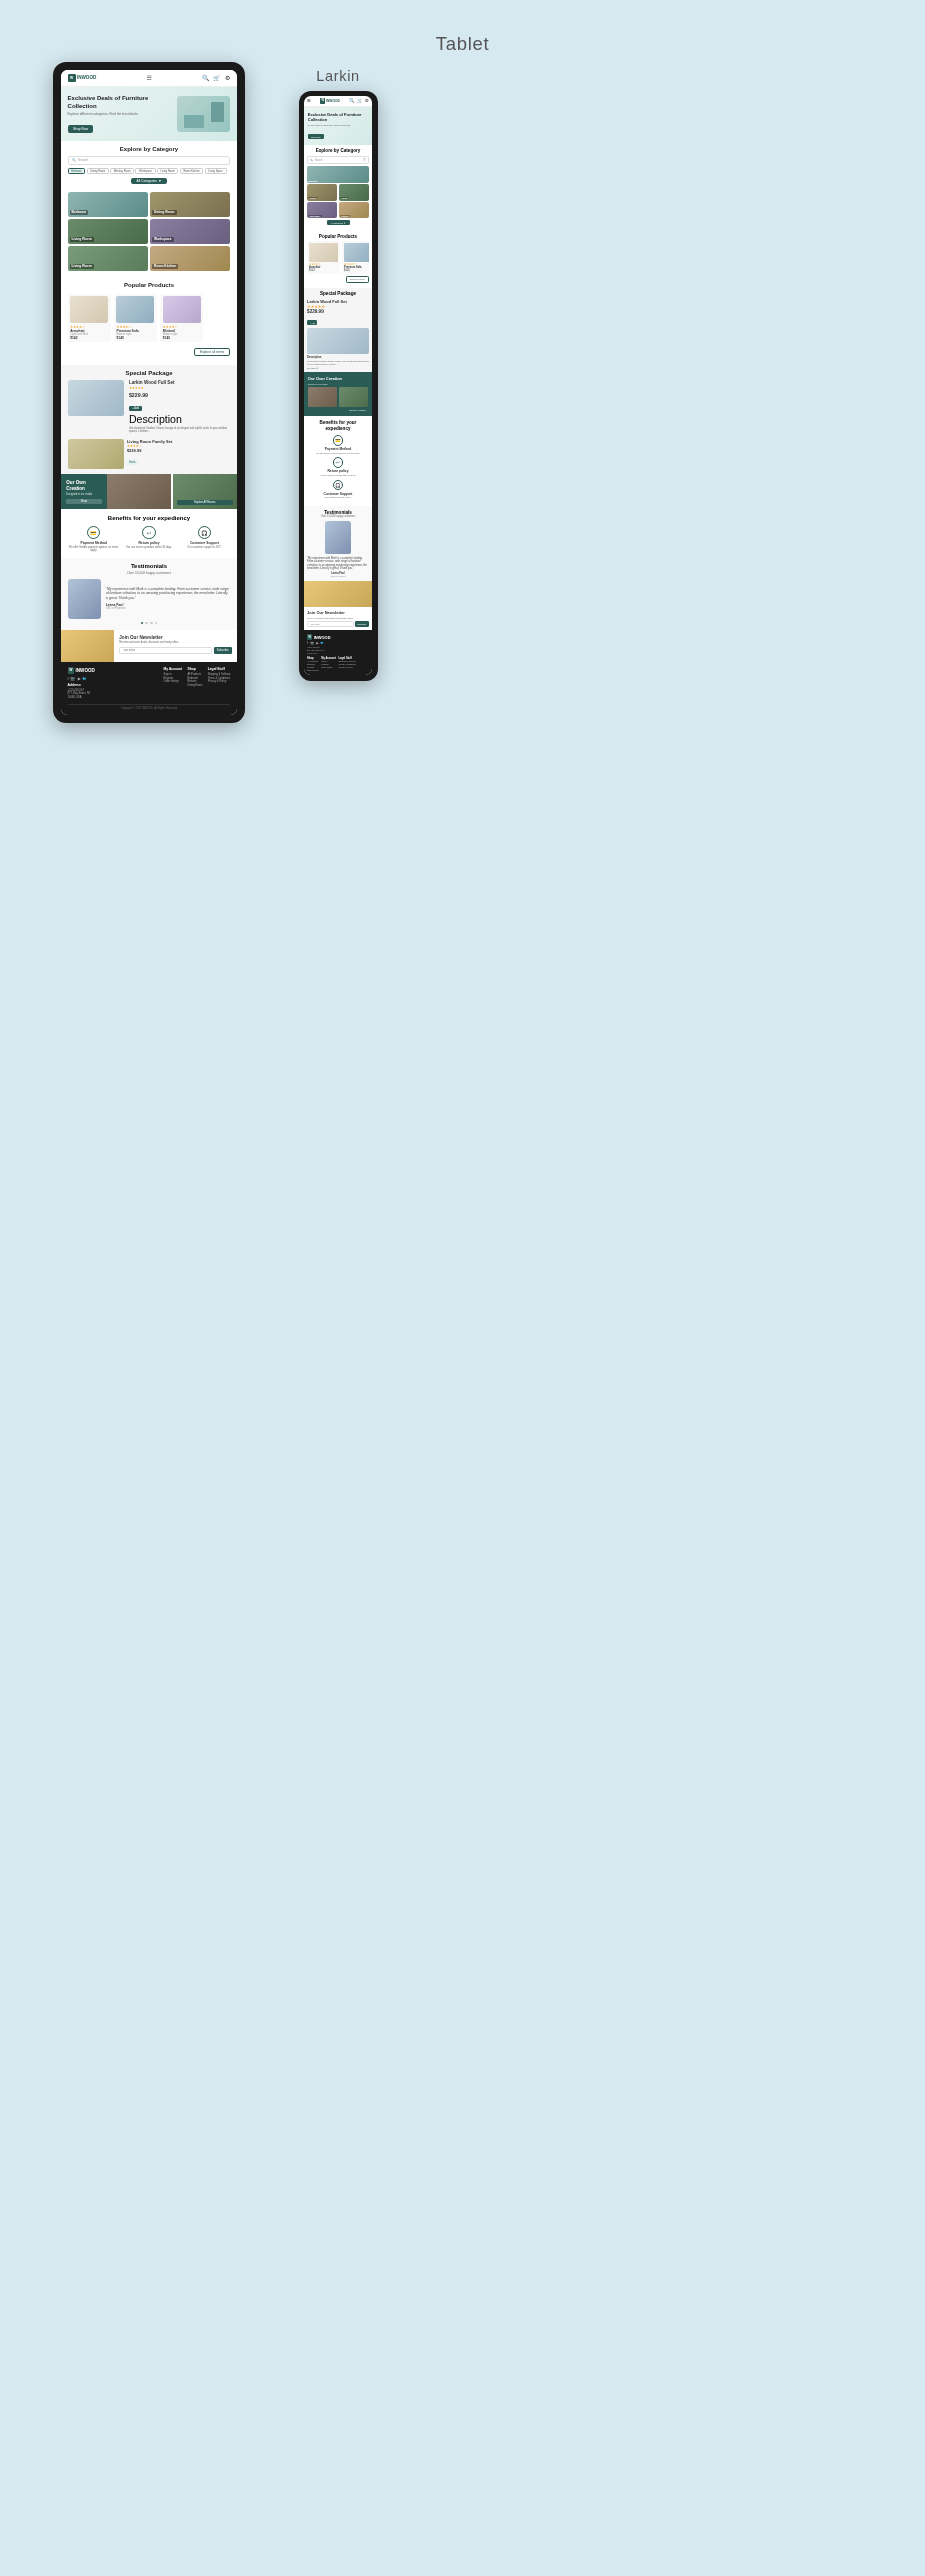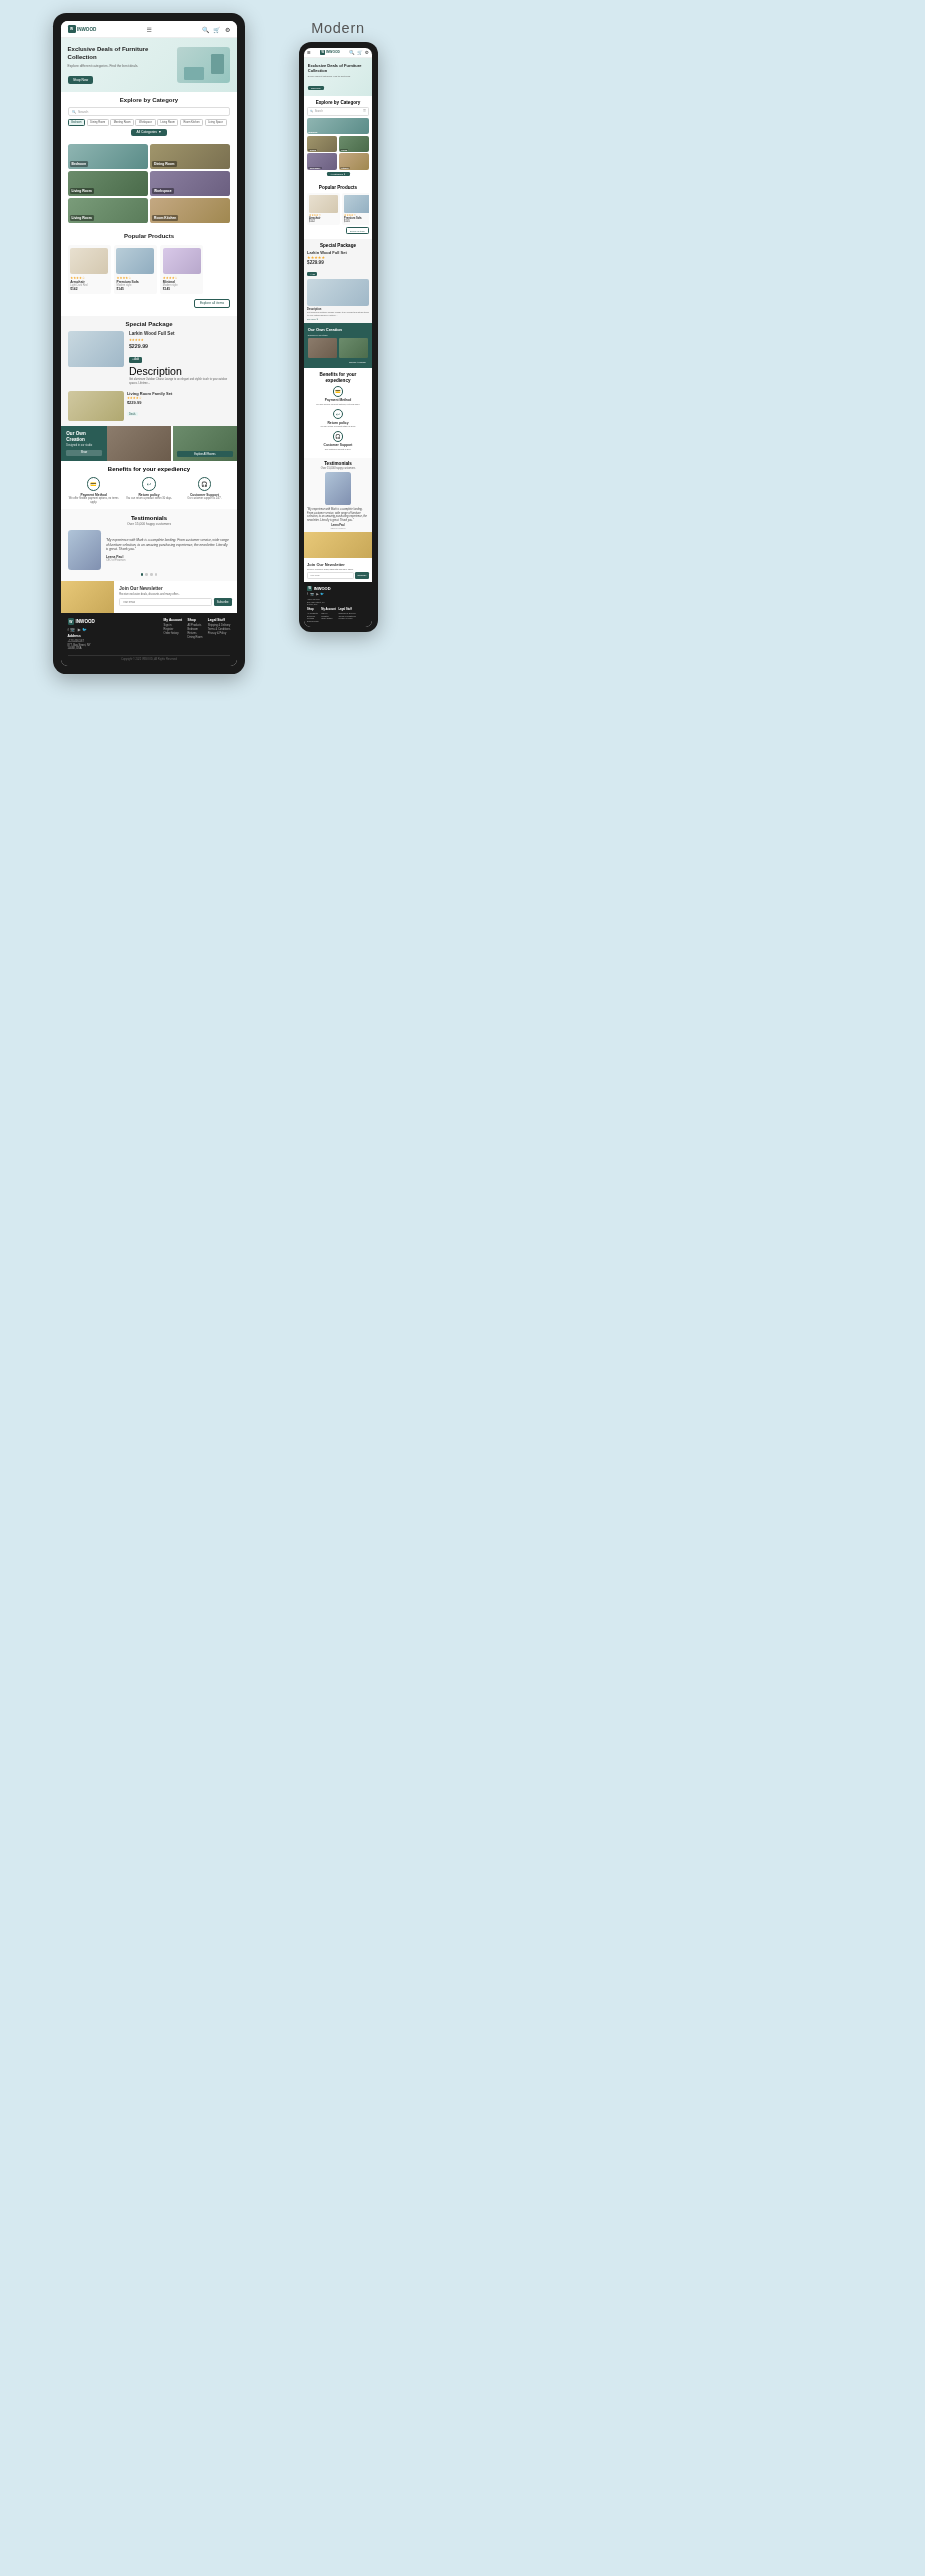--- a/index.html
+++ b/index.html
@@ -817,20 +817,21 @@
       border-radius: 1.3px;
       font-size: 2px;
       cursor: pointer;
     }
   </style>
 </head>
 <body>
 
 <div style="padding: 13.2px 0;">
 
+  <div class="page-title">Tablet</div>
 
   <div class="main-layout">
 
     <div class="tablet-device">
       <div class="tablet-screen">
 
         <div class="t-header">
           <div class="t-logo">
             <div class="t-logo-icon">
                 <span>W</span>
@@ -1060,21 +1061,21 @@
               <a href="#">Privacy &amp; Policy</a>
             </div>
           </div>
           <div class="t-footer-bottom">Copyright © 2022 INWOOD, All Rights Reserved</div>
         </div>
 
       </div>
     </div>
 
     <div class="mobile-column">
-      <div class="mobile-title">Modern</div>
+      <div class="mobile-title">Larkin</div>
       <div class="mobile-device">
         <div class="mobile-screen">
 
           <div class="m-header">
             <div class="m-icon" style="font-size:4px;">☰</div>
             <div class="m-logo">
               <div class="m-logo-icon">
                   <span>W</span>
                 </div>
               <span class="m-logo-text">INWOOD</span>

